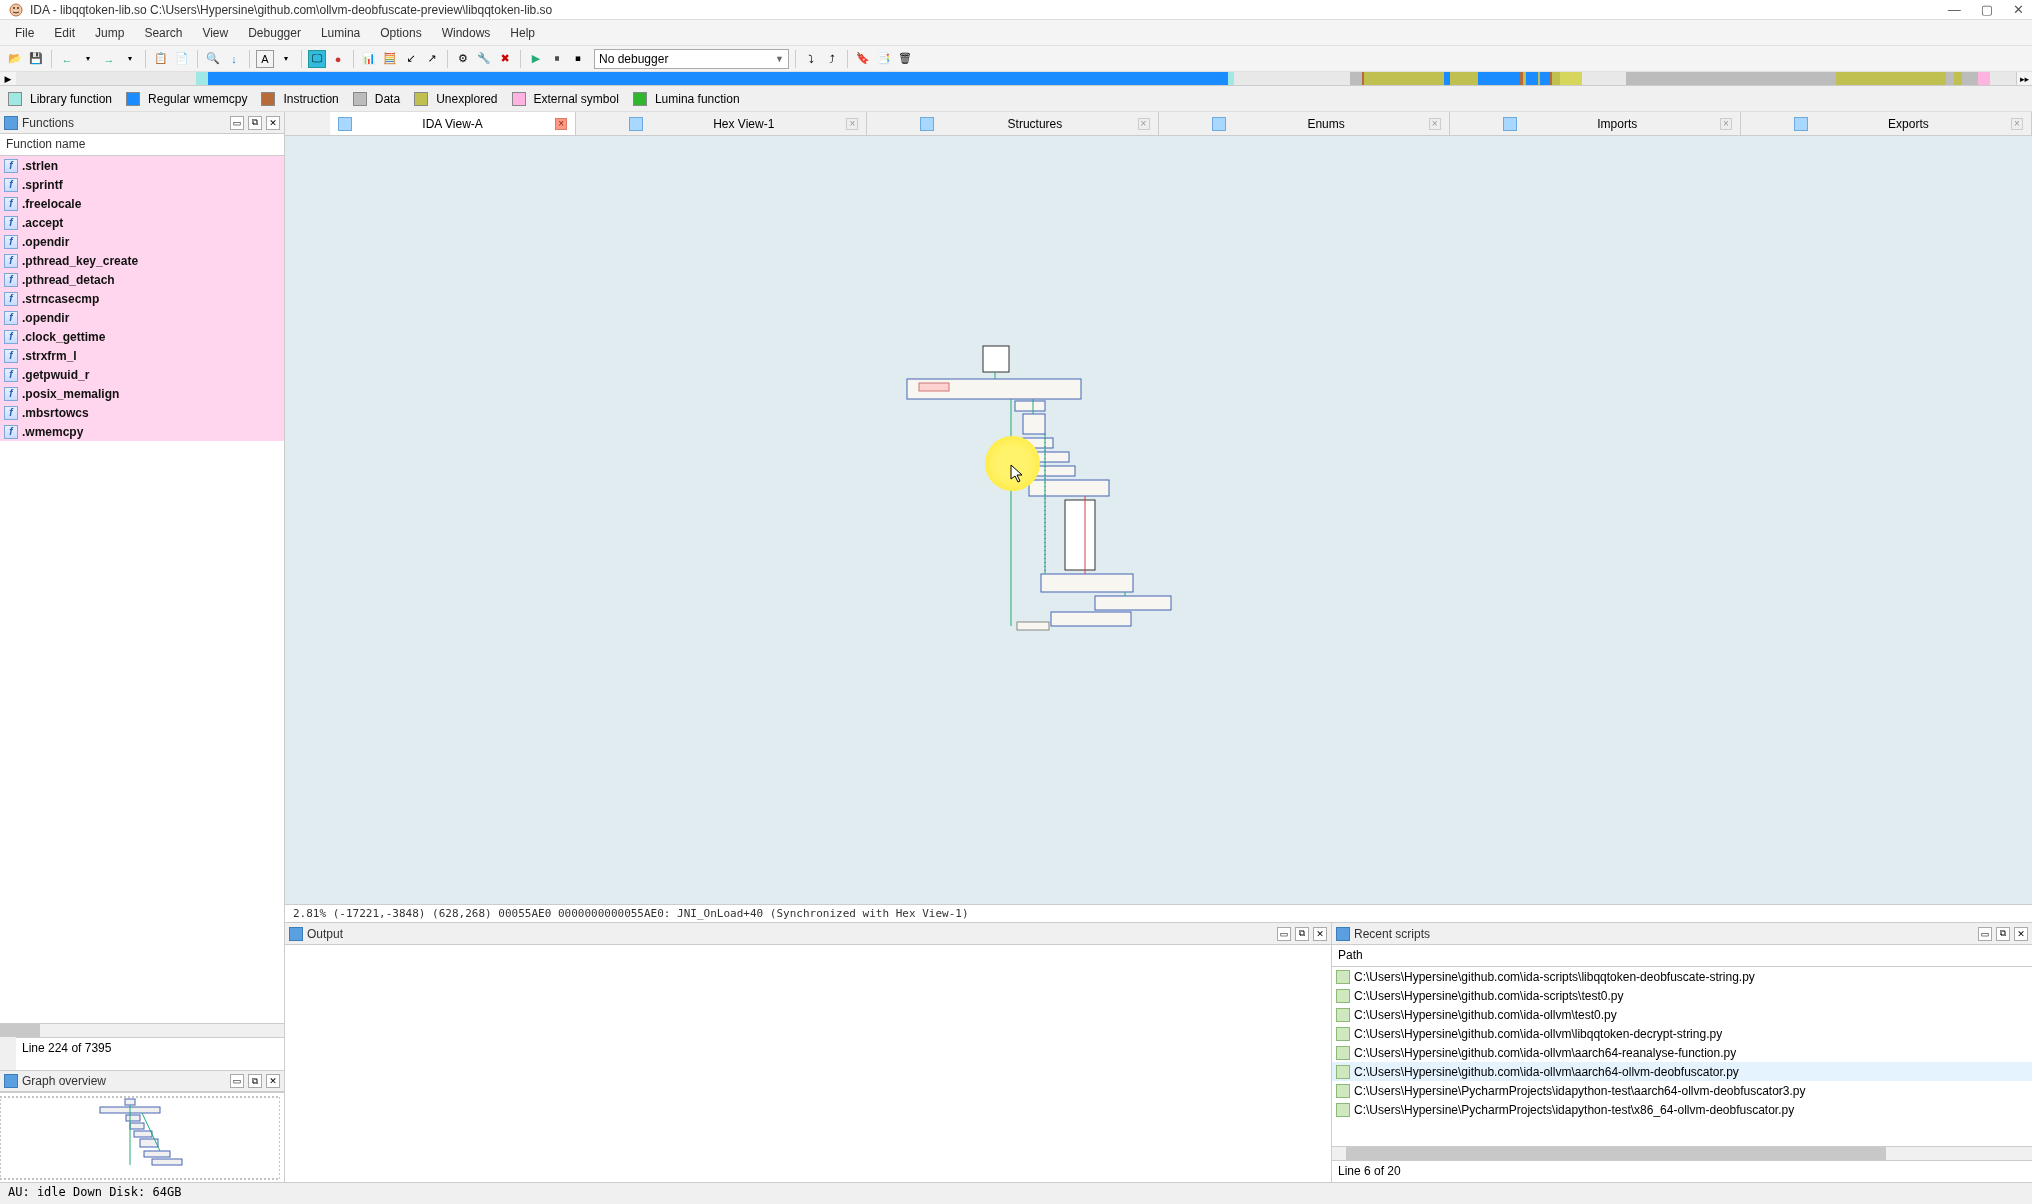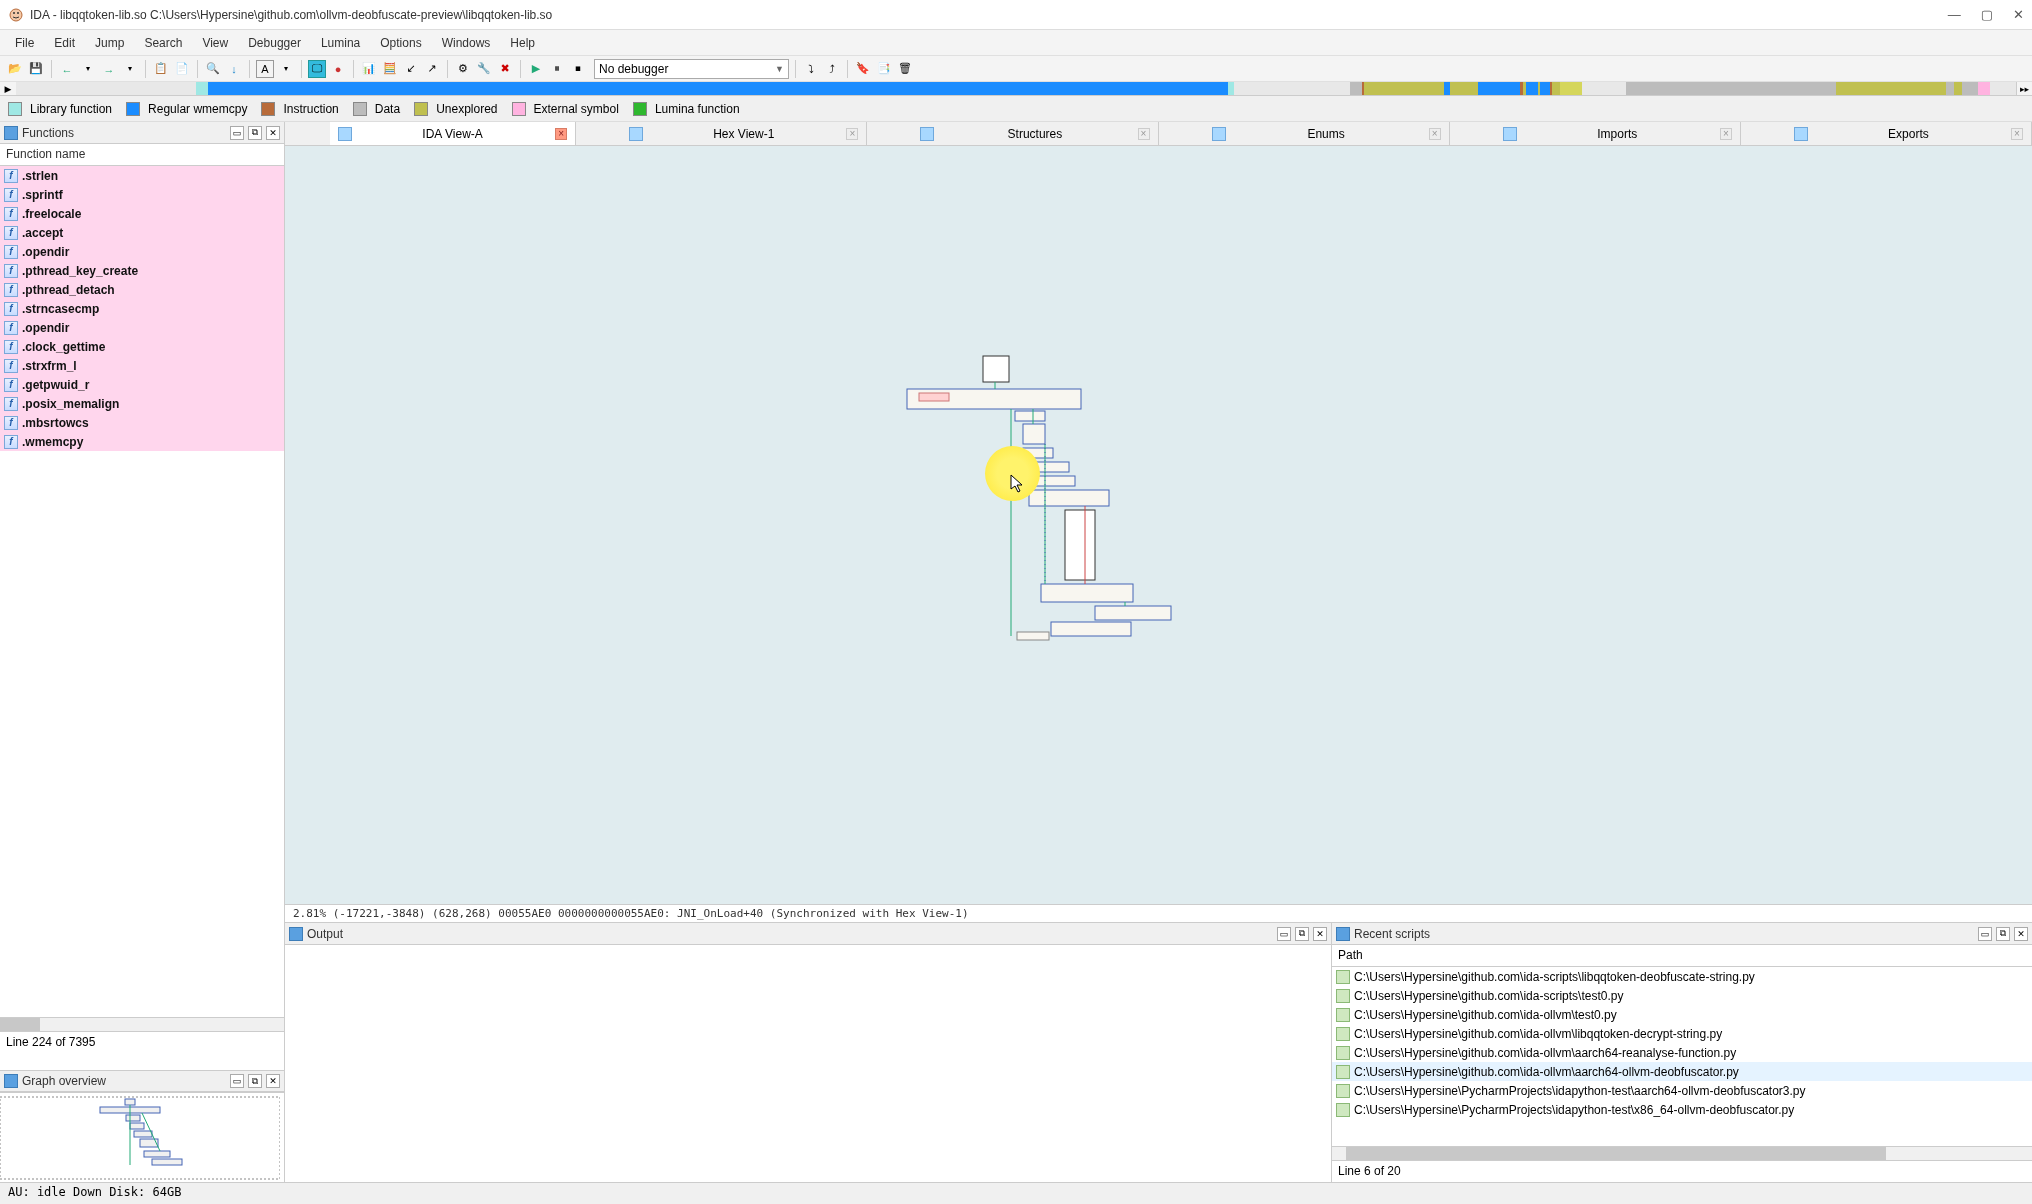--- a/index.html
+++ b/index.html
@@ -1,19 +1,19 @@
 <!DOCTYPE html>
 <html><head>
 <meta charset="utf-8">
 <style>
 * { margin: 0; padding: 0; box-sizing: border-box; font-family: "Segoe UI", Tahoma, sans-serif; font-size: 12px; }
 body { background: #f0f0f0; width: 2032px; height: 1204px; overflow: hidden; display: flex; flex-direction: column; }
 
 
-.titlebar { background: #ffffff; height: 30px; display: flex; align-items: center; padding: 0 8px; border-bottom: 1px solid #ddd; }
+.titlebar { background: #ffffff; height: 20px; display: flex; align-items: center; padding: 0 8px; border-bottom: 1px solid #ddd; }
 .titlebar .ida-icon { width: 16px; height: 16px; margin-right: 6px; }
 .titlebar .title-text { color: #333; flex: 1; }
 .win-controls { display: flex; gap: 20px; color: #555; }
 .win-controls span { cursor: pointer; font-size: 13px; }
 
 
 .menubar { background: #f4f4f4; height: 26px; display: flex; align-items: center; padding: 0 6px; border-bottom: 1px solid #e0e0e0; gap: 2px; }
 .menubar .mitem { padding: 3px 9px; color: #333; cursor: pointer; }
 
 
@@ -45,21 +45,21 @@
 .panel-header .ph-ctrl { width: 14px; height: 14px; border: 1px solid #aaa; background: #fff; font-size: 9px; display: inline-flex; align-items: center; justify-content: center; cursor: pointer; }
 .fn-colhead { height: 22px; background: #fff; border-bottom: 1px solid #ccc; padding: 3px 6px; color: #333; }
 .fn-list { flex: 1; overflow-y: auto; background: #fff; position: relative; }
 .fn-list::-webkit-scrollbar { width: 14px; }
 .fn-list::-webkit-scrollbar-thumb { background: #c0c0c0; }
 .fn-item { height: 19px; display: flex; align-items: center; padding: 0 4px; gap: 4px; background: #ffd6ed; border-bottom: 0; }
 .fn-icon { width: 14px; height: 14px; background: linear-gradient(#e8f0ff,#c8dcff); border: 1px solid #7ba7d9; display: inline-flex; align-items: center; justify-content: center; color: #2760ad; font-style: italic; font-weight: bold; font-size: 10px; }
 .fn-name { color: #111; font-weight: bold; }
 .fn-hscroll { height: 14px; background: #f0f0f0; border-top: 1px solid #ccc; display: flex; }
 .fn-hscroll .thumb { width: 40px; height: 100%; background: #c8c8c8; }
-.fn-status { height: 39px; background: #fff; border-top: 1px solid #ccc; padding: 3px 6px; }
+.fn-status { height: 33px; background: #fff; border-top: 1px solid #ccc; padding: 3px 6px; margin-left: 16px; }
 
 .graph-ov { height: 90px; background: #fff; border-top: 1px solid #ccc; position: relative; }
 
 
 .centercol { flex: 1; display: flex; flex-direction: column; }
 .tabs { height: 24px; background: #f0f0f0; border-bottom: 1px solid #ccc; display: flex; align-items: stretch; }
 .tab { flex: 1; border-right: 1px solid #ccc; display: flex; align-items: center; justify-content: center; gap: 18px; cursor: pointer; position: relative; padding: 0 8px; margin-left: 45px; }
 .tab .tab-ic { width: 14px; height: 14px; background: #a8d8ff; border: 1px solid #6fa8dc; position: absolute; left: 8px; }
 .tab .tab-close { position: absolute; right: 8px; width: 12px; height: 12px; font-size: 10px; color: #999; border: 1px solid #ccc; display: flex; align-items: center; justify-content: center; background: #eee;}
 .tab.active .tab-close { background: #ff9a82; color: #822; border-color: #d97c65;}

